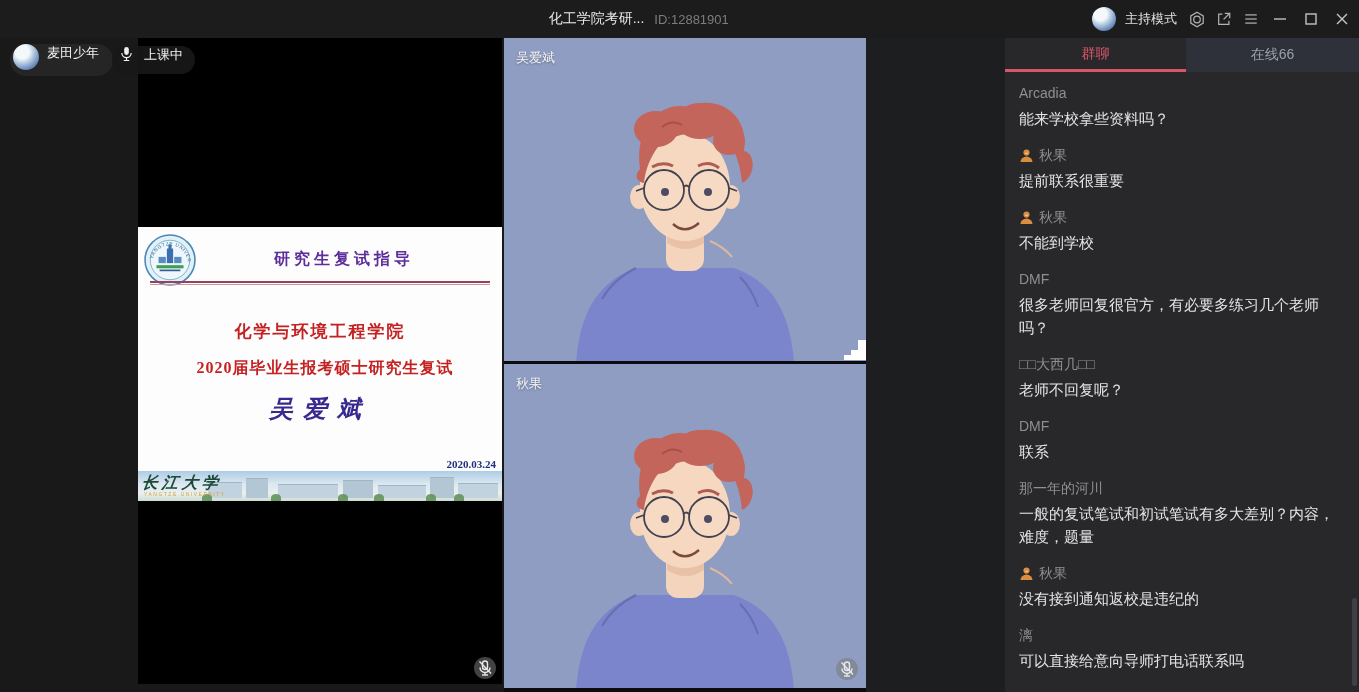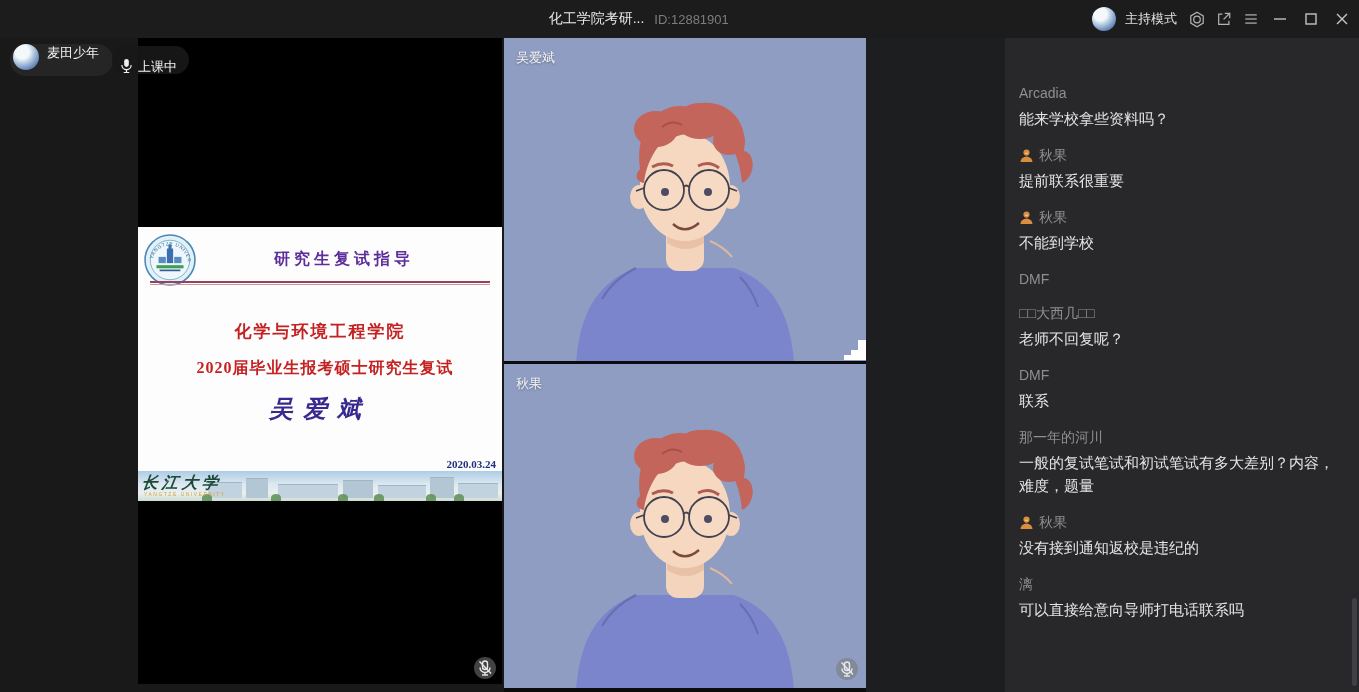--- a/index.html
+++ b/index.html
@@ -48,21 +48,21 @@
   .tree { position:absolute; bottom:0; width:10px; height:7px; border-radius:50% 50% 0 0; background:#5d8f55; opacity:.85; }
   #photo-calligraphy { position:absolute; left:4px; top:2px; color:#1d4a38;
                        font-family:"Liberation Serif","DejaVu Serif",serif; font-weight:bold; font-style:italic;
                        font-size:16px; letter-spacing:4px; transform:skewX(-8deg); }
   #photo-sub { position:absolute; left:6px; top:20px; color:#d8a23c; font-size:5px; letter-spacing:1.5px; }
   
   .pill { position:absolute; display:flex; background:rgba(38,38,38,.95);
           border-radius:16px; color:#f2f2f2; font-size:13px; }
   #presenter-pill { left:10px; top:6px; height:32px; padding:0 14px 0 3px; gap:8px; }
   #presenter-pill .avatar-img { width:26px; height:26px; }
-  #status-pill { left:112px; top:8px; height:28px; padding:12px 12px 0 8px; gap:5px; background:rgba(24,24,24,.92); }
+  #status-pill { left:112px; top:8px; height:28px; padding:0 12px 0 8px; gap:11px; background:rgba(24,24,24,.92); }
   .mic-glyph svg { fill:#f0f0f0; }
   
   .mute-badge { position:absolute; width:22px; height:22px; border-radius:50%;
                 background:rgba(120,120,120,.55); display:flex; align-items:center; justify-content:center; cursor:pointer; }
   .mute-badge svg { stroke:#e9e9e9; fill:none; stroke-width:1.4; }
 
   
   #video-col { position:absolute; left:504px; top:38px; width:362px; height:654px; background:#0c0c0d; }
   .vtile { position:absolute; left:0; width:362px; background:#8f9dc2; overflow:hidden; cursor:pointer; }
   #tile-1 { top:0; height:323px; }
@@ -259,20 +259,24 @@
       <svg width="22" height="22" viewBox="0 0 22 22">
           <use href="#mic-muted"></use>
         </svg>
     </div>
   </div>
 </div>
 
 <div id="stage-gap"></div>
 
 <div id="chat-panel">
+  <div id="chat-tabs">
+    <div class="chat-tab" id="tab-group">群聊</div>
+    <div class="chat-tab" id="tab-online">在线66</div>
+  </div>
   <div id="chat-messages">
 
     <div class="msg-group">
       <div class="msg-author">Arcadia</div>
       <div class="msg-text">能来学校拿些资料吗？</div>
     </div>
 
     <div class="msg-group">
       <div class="msg-author">
         <span class="person-ico">
@@ -296,20 +300,21 @@
               <path d="M5.6,4.8 a2,2 0 0 0 3.8,0" fill="#f3c690"></path>
             </svg>
         </span>
         <span>秋果</span>
       </div>
       <div class="msg-text">不能到学校</div>
     </div>
 
     <div class="msg-group">
       <div class="msg-author">DMF</div>
+      <div class="msg-text">很多老师回复很官方，有必要多练习几个老师吗？</div>
     </div>
 
     <div class="msg-group">
       <div class="msg-author">□□大西几□□</div>
       <div class="msg-text">老师不回复呢？</div>
     </div>
 
     <div class="msg-group">
       <div class="msg-author">DMF</div>
       <div class="msg-text">联系</div>

